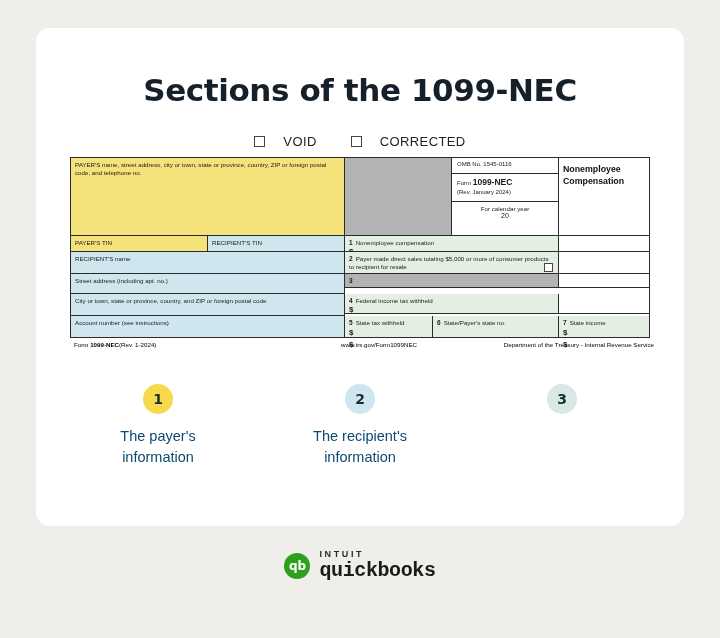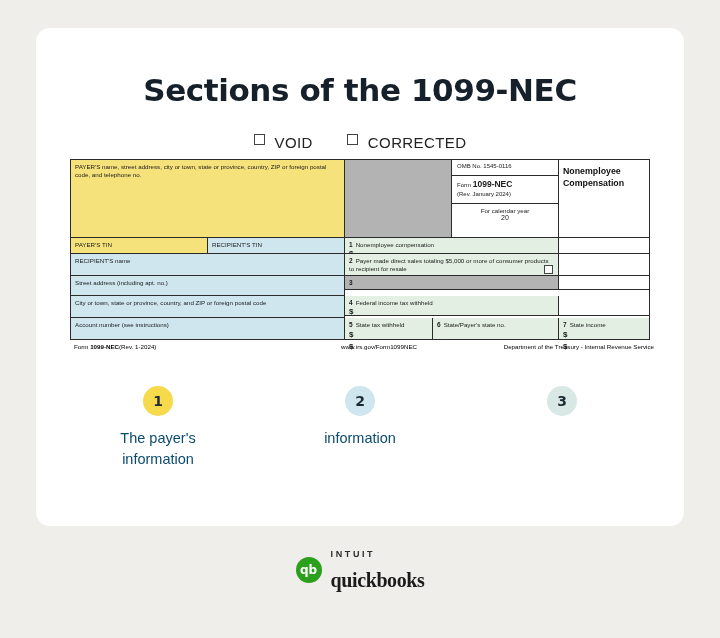--- a/index.html
+++ b/index.html
@@ -46,22 +46,23 @@
   .checkrow {
     display: flex;
     justify-content: center;
     align-items: center;
     gap: 34px;
     margin-top: 26px;
     margin-bottom: 8px;
   }
   .checkitem {
     display: flex;
-    gap: 10px;
-    font-size: 15px;
+    align-items: center;
+    gap: 18px;
+    font-size: 13px;
     color: #222;
     letter-spacing: 0.4px;
   }
   .chk {
     width: 9px;
     height: 9px;
     border: 1px solid #444;
     background: #fff;
     display: inline-block;
   }
@@ -227,28 +228,28 @@
   .logo-words {
     display: flex;
     flex-direction: column;
     line-height: 1;
   }
   .logo-intuit {
     font-size: 9px;
     letter-spacing: 2.6px;
     color: #2b2b2b;
     font-weight: bold;
-    margin-bottom: 11px;
+    margin-bottom: 2px;
   }
   .logo-qb {
     font-size: 20px;
     font-weight: bold;
     color: #1b1b1b;
     letter-spacing: -0.4px;
-    font-family: Liberation Serif, serif;
+    font-family: Liberation Mono, monospace;
   }
 </style>
 </head>
 <body>
 
 <div class="page">
   <div class="card">
 
     <h1 class="title">Sections of the 1099-NEC</h1>
 
@@ -363,20 +364,21 @@
     </div>
 
     <div class="legend">
       <div class="legend-item">
         <div class="circle" style="background:#f7d94c">1</div>
         <div class="legend-text">The payer's</div>
         <div class="legend-text">information</div>
       </div>
       <div class="legend-item">
         <div class="circle" style="background:#cfe6ef">2</div>
+        <div class="legend-text">The recipient's</div>
         <div class="legend-text">information</div>
       </div>
       <div class="legend-item">
         <div class="circle" style="background:#d8e8e4">3</div>
         <div class="legend-text"></div>
       </div>
     </div>
 
   </div>
 

